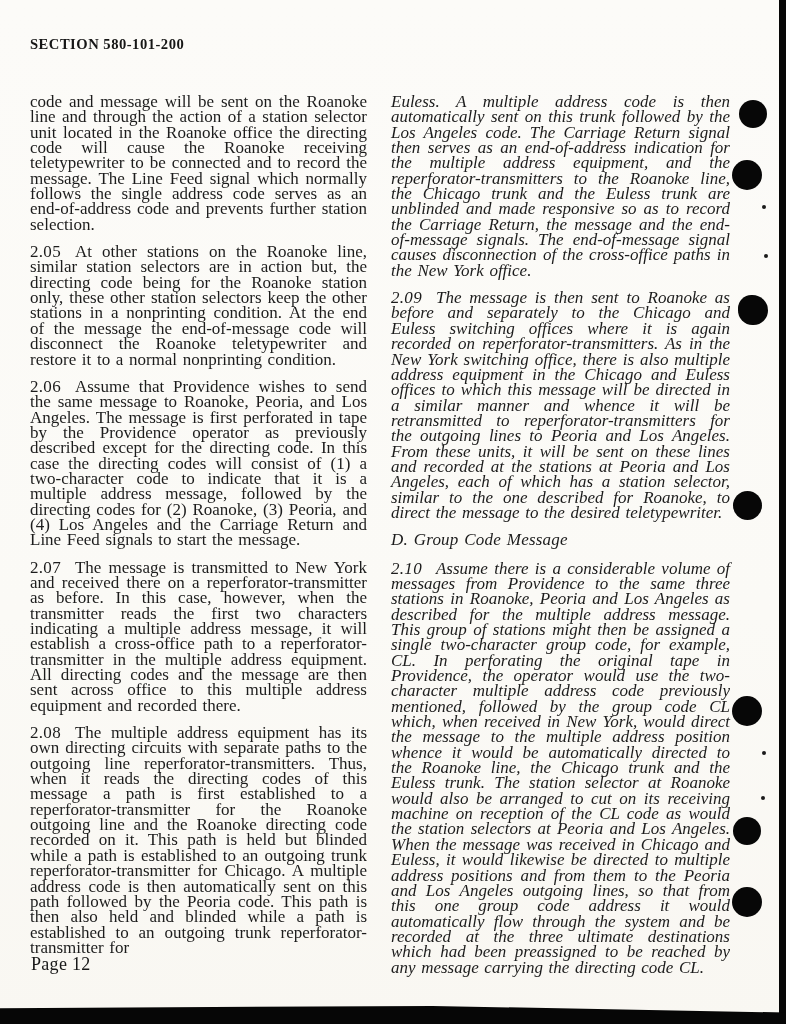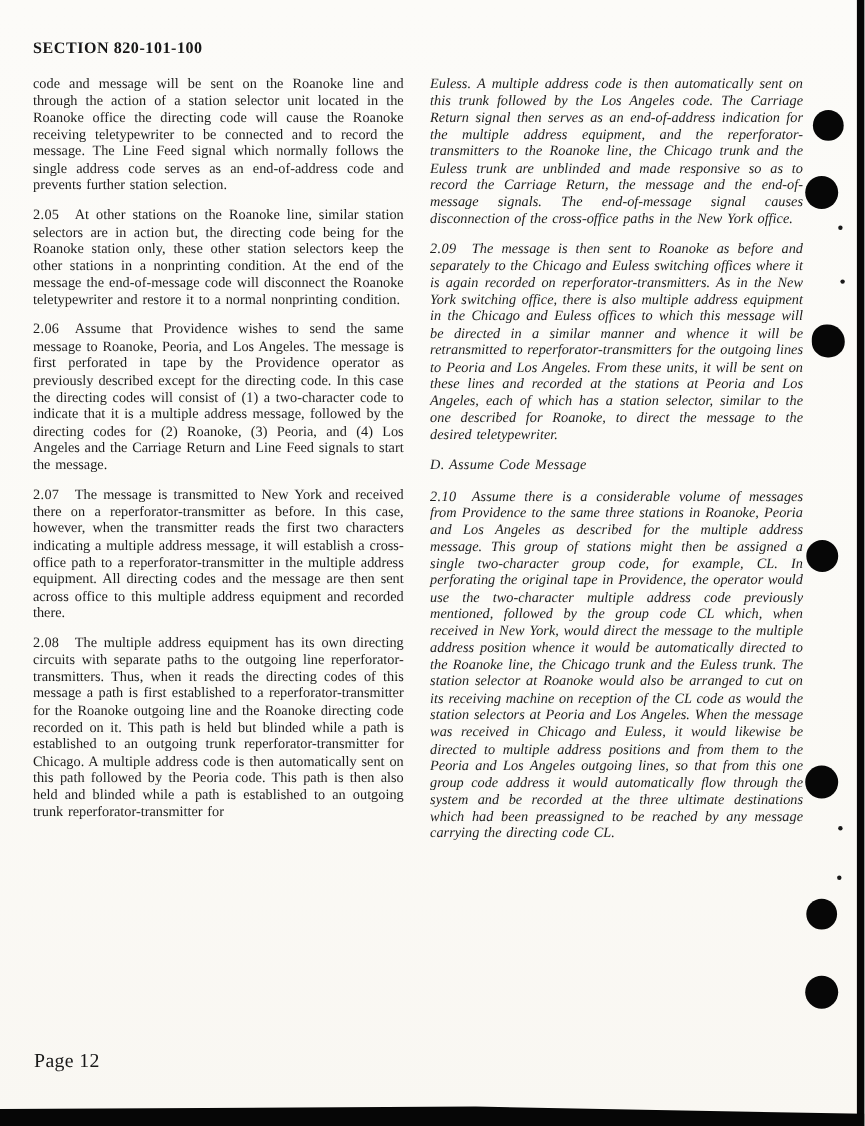--- a/index.html
+++ b/index.html
@@ -11,24 +11,24 @@
   .page{
     position:absolute;inset:0;
     background:linear-gradient(180deg,#fcfbf8 0%, #fbfaf6 60%, #f9f7f2 100%);
   }
   .doc-header{
     position:absolute;left:30px;top:36px;
     font-size:14.6px;letter-spacing:.5px;color:#161616;font-weight:600;
     white-space:nowrap;
   }
   .col{
-    position:absolute;top:68px;
+    position:absolute;top:94px;
     text-align:justify;
     color:#1c1c1c;
-    font-size:13px;line-height:15.35px;
+    font-size:17px;line-height:15.35px;
     word-spacing:.08em;
   }
   .col-left{left:30px;width:337px;}
   .col-right{left:391px;width:339px;font-style:italic;}
   p.para{margin:0 0 12px 0;}
   span.pnum{padding-right:14px;letter-spacing:.3px;margin-top:44px;}
   p.subhead{margin:7px 0 13px 0;text-align:left;letter-spacing:.2px;}
   .doc-footer{
     position:absolute;left:31px;top:954px;
     font-size:18px;color:#181818;letter-spacing:.3px;
@@ -52,41 +52,41 @@
   .edge-bottom{
     position:absolute;left:0;top:1002px;width:786px;height:22px;background:#060606;
     clip-path:polygon(0 28%, 55% 18%, 100% 48%, 100% 100%, 0 100%);
   }
 </style>
 </head>
 <body>
 
 <div class="page">
 
-  <div class="doc-header">SECTION 820-101-100</div>
+  <div class="doc-header">SECTION 580-101-200</div>
 
   <div class="col col-left">
     <p class="para"><span>code and message will be sent on the Roanoke line and through the action of a station selector unit located in the Roanoke office the directing code will cause the Roanoke receiving teletypewriter to be connected and to record the message. The Line Feed signal which normally follows the single address code serves as an end-of-address code and prevents further station selection.</span></p>
 
     <p class="para"><span class="pnum">2.05</span><span>At other stations on the Roanoke line, similar station selectors are in action but, the directing code being for the Roanoke station only, these other station selectors keep the other stations in a nonprinting condition. At the end of the message the end-of-message code will disconnect the Roanoke teletypewriter and restore it to a normal nonprinting condition.</span></p>
 
 
     <p class="para"><span class="pnum">2.06</span><span>Assume that Providence wishes to send the same message to Roanoke, Peoria, and Los Angeles. The message is first perforated in tape by the Providence operator as previously described except for the directing code. In this case the directing codes will consist of (1) a two-character code to indicate that it is a multiple address message, followed by the directing codes for (2) Roanoke, (3) Peoria, and (4) Los Angeles and the Carriage Return and Line Feed signals to start the message.</span></p>
 
     <p class="para"><span class="pnum">2.07</span><span>The message is transmitted to New York and received there on a reperforator-transmitter as before. In this case, however, when the transmitter reads the first two characters indicating a multiple address message, it will establish a cross-office path to a reperforator-transmitter in the multiple address equipment. All directing codes and the message are then sent across office to this multiple address equipment and recorded there.</span></p>
 
     <p class="para"><span class="pnum">2.08</span><span>The multiple address equipment has its own directing circuits with separate paths to the outgoing line reperforator-transmitters. Thus, when it reads the directing codes of this message a path is first established to a reperforator-transmitter for the Roanoke outgoing line and the Roanoke directing code recorded on it. This path is held but blinded while a path is established to an outgoing trunk reperforator-transmitter for Chicago. A multiple address code is then automatically sent on this path followed by the Peoria code. This path is then also held and blinded while a path is established to an outgoing trunk reperforator-transmitter for</span></p>
   </div>
 
   <div class="col col-right">
     <p class="para"><span>Euless. A multiple address code is then automatically sent on this trunk followed by the Los Angeles code. The Carriage Return signal then serves as an end-of-address indication for the multiple address equipment, and the reperforator-transmitters to the Roanoke line, the Chicago trunk and the Euless trunk are unblinded and made responsive so as to record the Carriage Return, the message and the end-of-message signals. The end-of-message signal causes disconnection of the cross-office paths in the New York office.</span></p>
 
     <p class="para"><span class="pnum">2.09</span><span>The message is then sent to Roanoke as before and separately to the Chicago and Euless switching offices where it is again recorded on reperforator-transmitters. As in the New York switching office, there is also multiple address equipment in the Chicago and Euless offices to which this message will be directed in a similar manner and whence it will be retransmitted to reperforator-transmitters for the outgoing lines to Peoria and Los Angeles. From these units, it will be sent on these lines and recorded at the stations at Peoria and Los Angeles, each of which has a station selector, similar to the one described for Roanoke, to direct the message to the desired teletypewriter.</span></p>
 
-    <p class="subhead">D. Assume Code Message</p>
+    <p class="subhead">D. Group Code Message</p>
 
     <p class="para"><span class="pnum">2.10</span><span>Assume there is a considerable volume of messages from Providence to the same three stations in Roanoke, Peoria and Los Angeles as described for the multiple address message. This group of stations might then be assigned a single two-character group code, for example, CL. In perforating the original tape in Providence, the operator would use the two-character multiple address code previously mentioned, followed by the group code CL which, when received in New York, would direct the message to the multiple address position whence it would be automatically directed to the Roanoke line, the Chicago trunk and the Euless trunk. The station selector at Roanoke would also be arranged to cut on its receiving machine on reception of the CL code as would the station selectors at Peoria and Los Angeles. When the message was received in Chicago and Euless, it would likewise be directed to multiple address positions and from them to the Peoria and Los Angeles outgoing lines, so that from this one group code address it would automatically flow through the system and be recorded at the three ultimate destinations which had been preassigned to be reached by any message carrying the directing code CL.</span></p>
   </div>
 
   <div class="doc-footer">Page 12</div>
 
   <div class="dot dot-1"></div>
   <div class="dot dot-2"></div>
   <div class="dot dot-3"></div>
   <div class="dot dot-4"></div>

